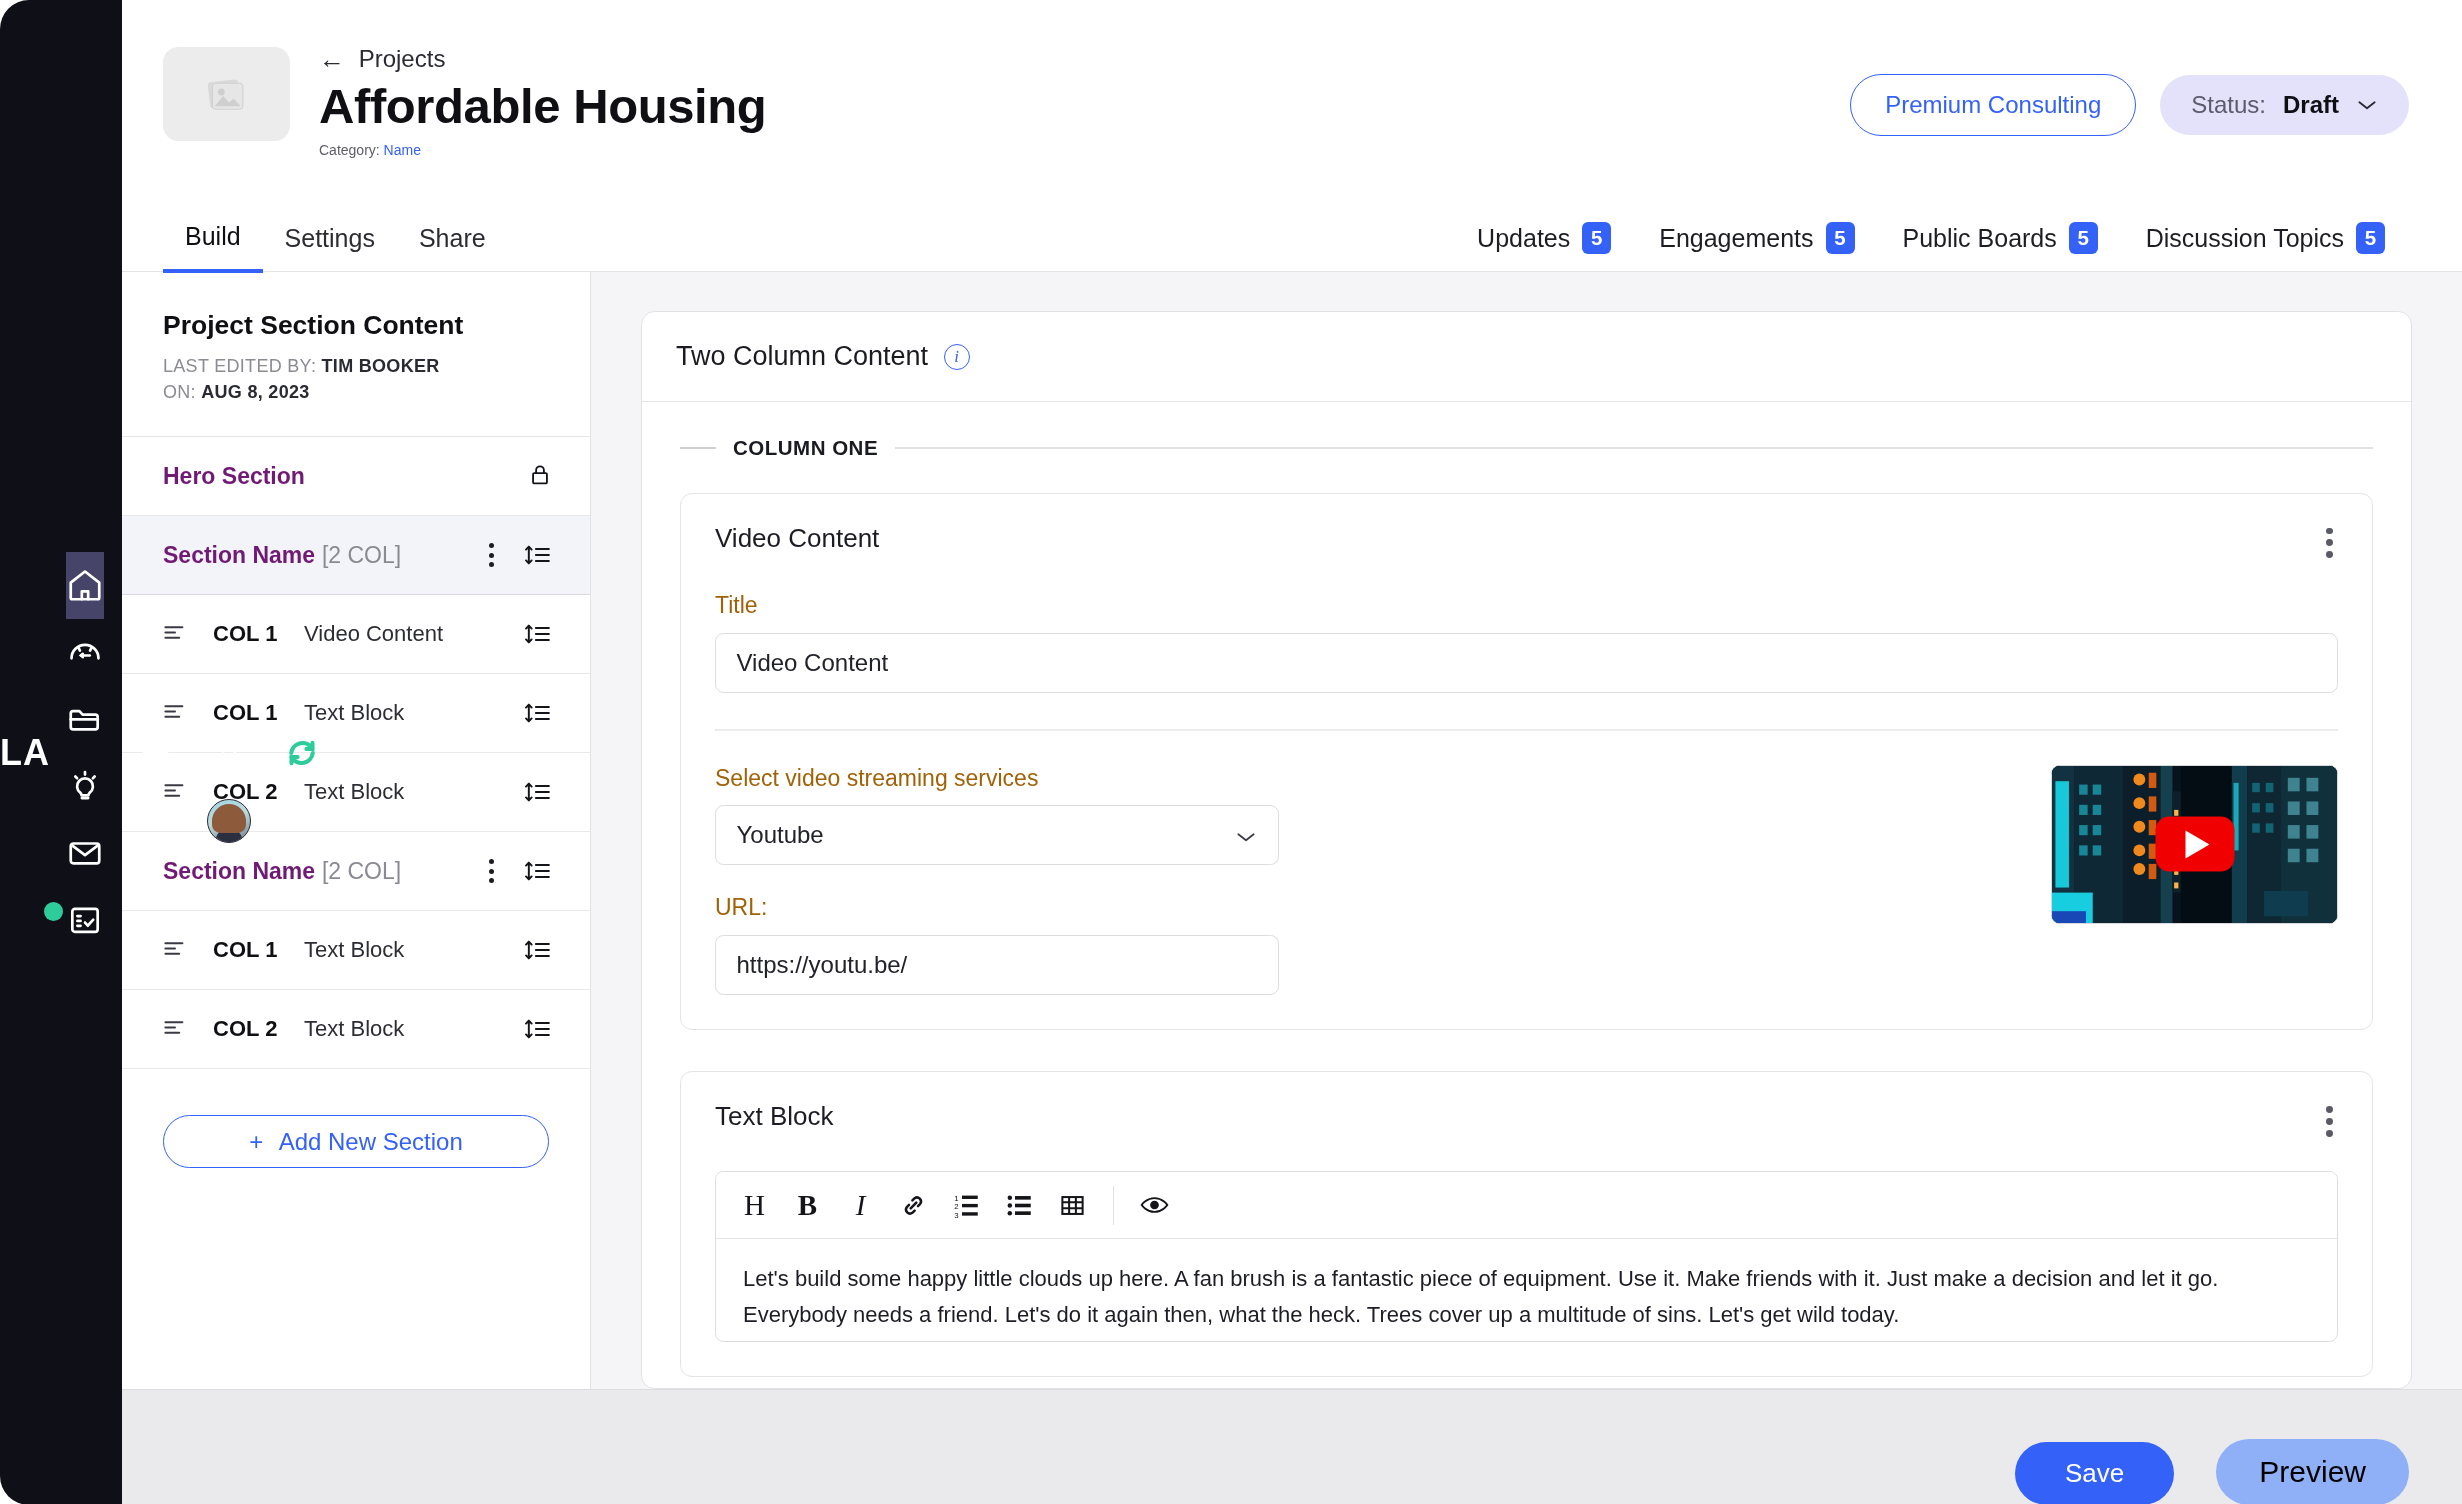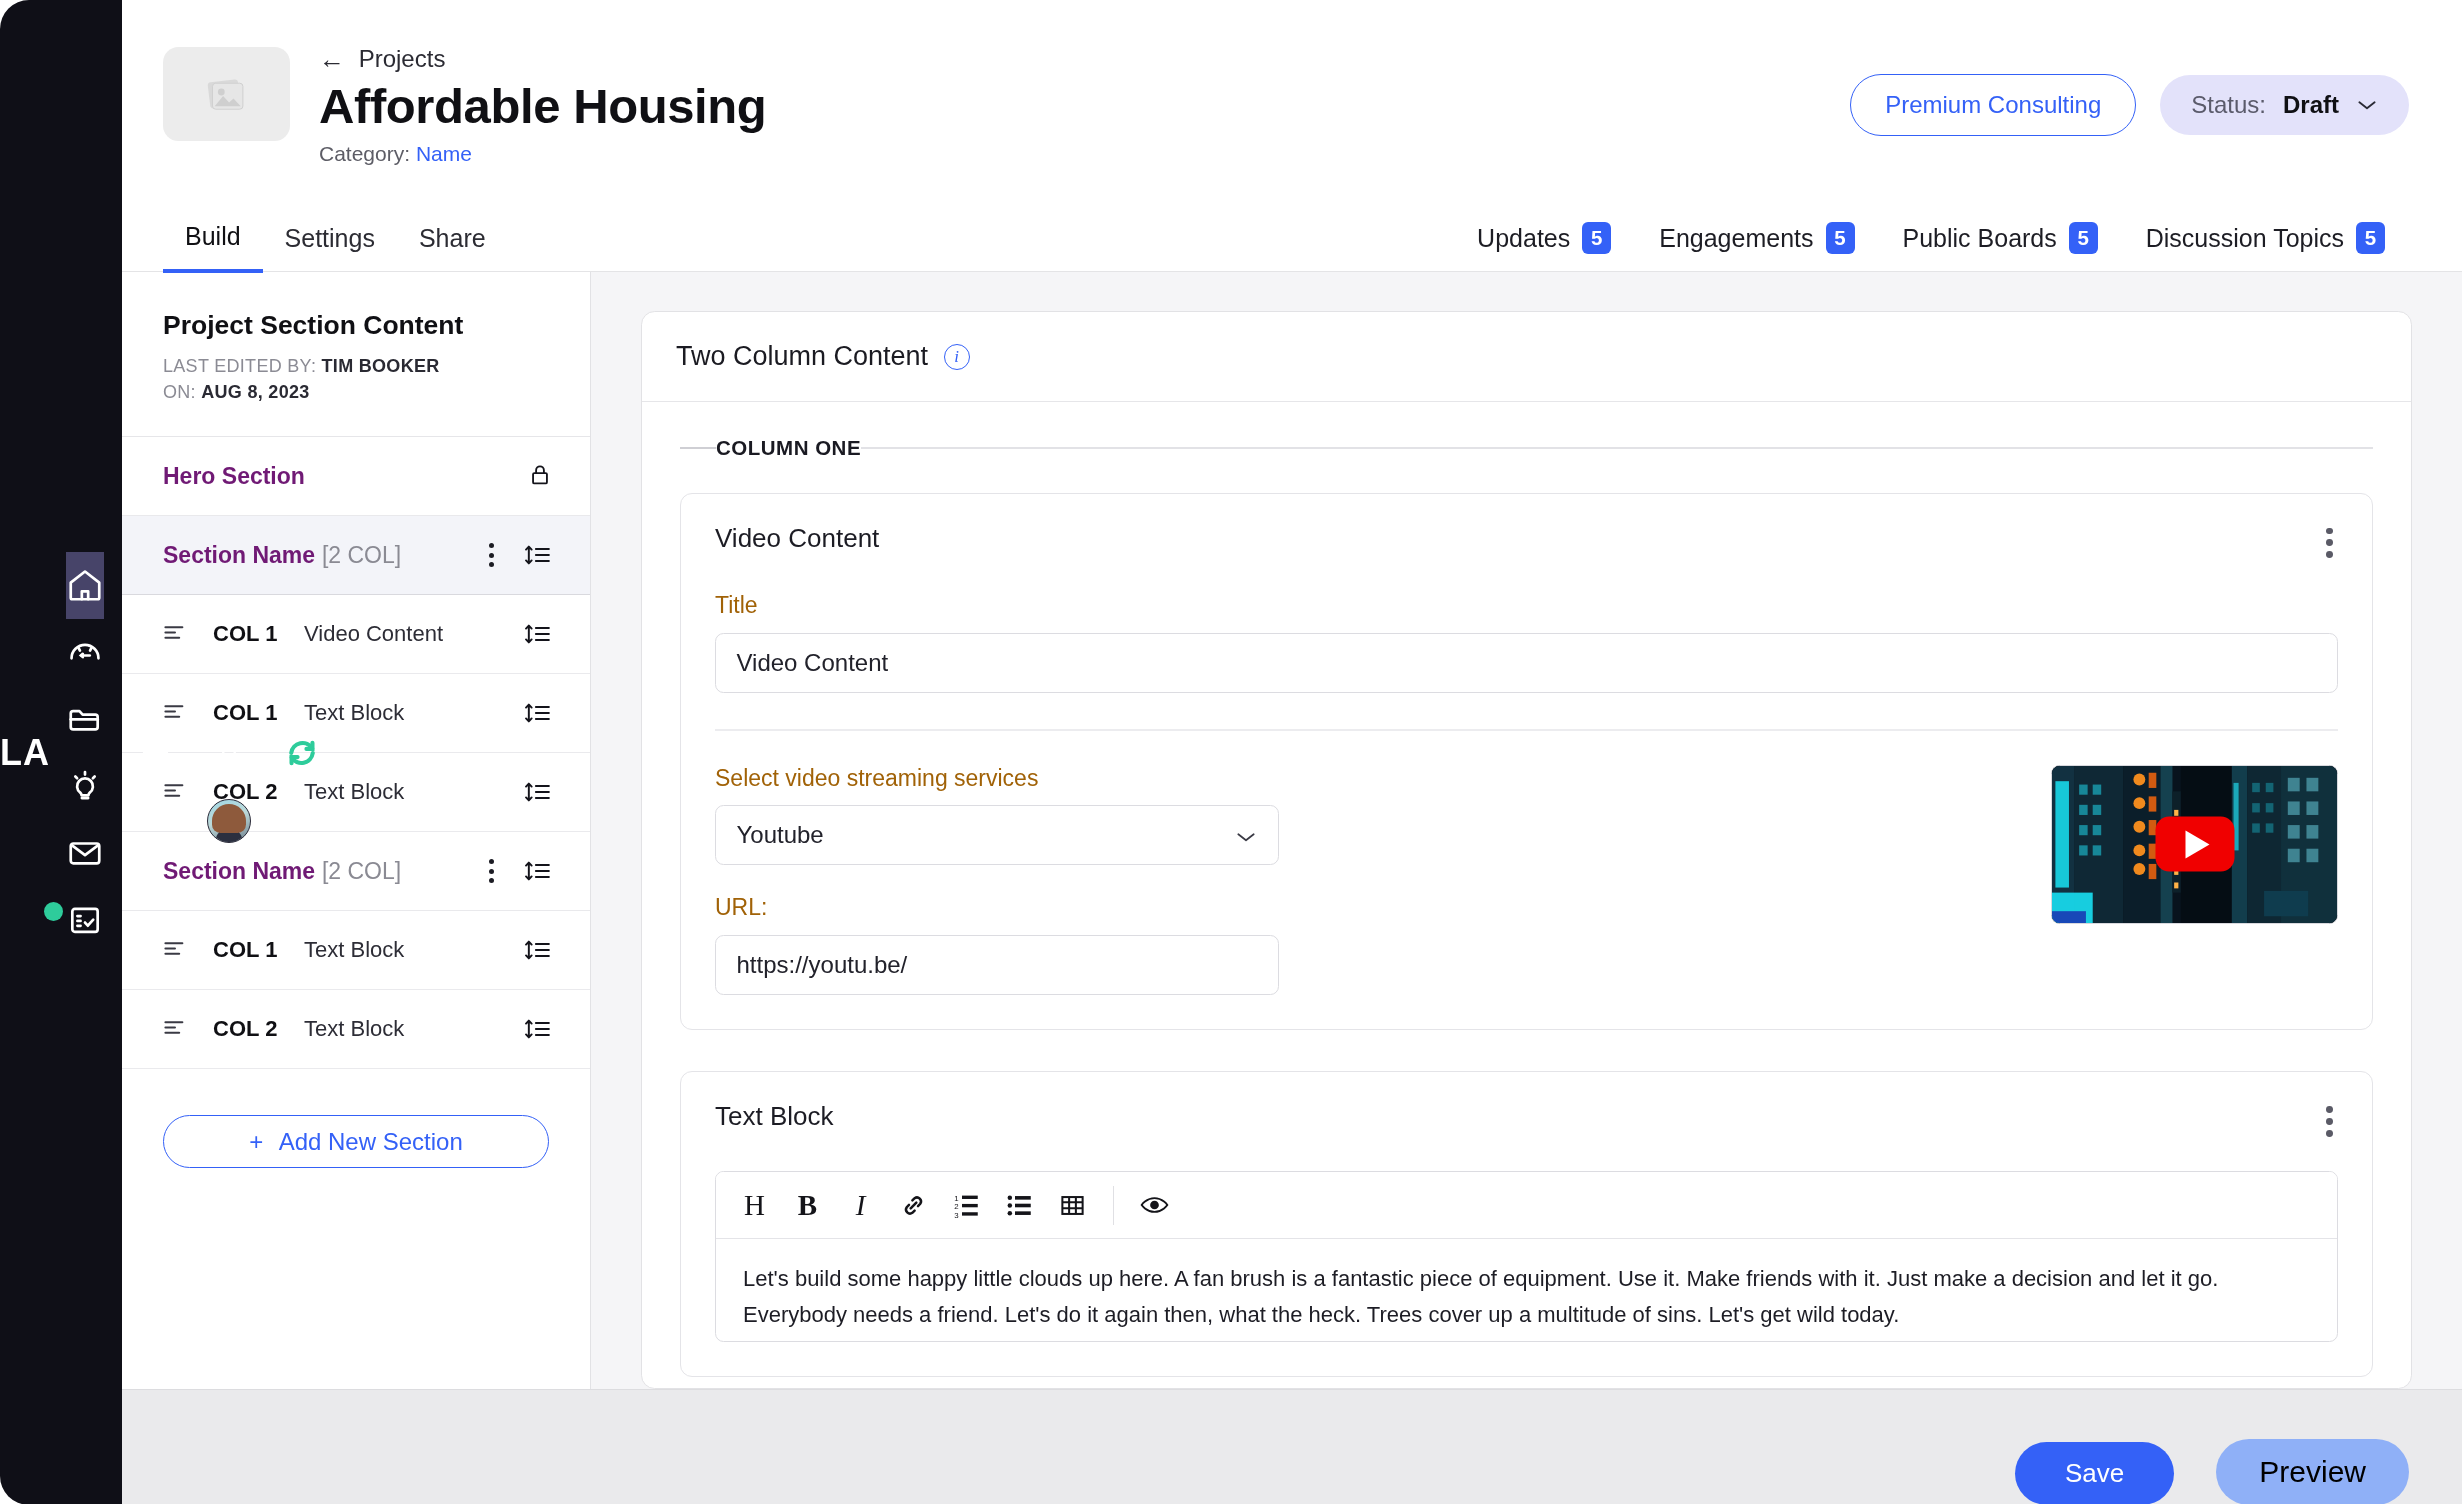--- a/index.html
+++ b/index.html
@@ -119,21 +119,21 @@
   .proj-meta { margin-left: 29px; padding-top: 6.8px; }
   .crumb {
     display: flex; align-items: center; gap: 13.7px;
     color: #2b2b33; font-size: 24px;
   }
   .crumb-arrow { font-size: 26px; line-height: 1; }
   .proj-title {
     font-size: 49px; font-weight: bold; color: #101014;
     margin-top: 5.1px; letter-spacing: -0.4px;
   }
-  .proj-cat { font-size: 21px; color: #5d5d66; margin-top: 8.5px; }
+  .proj-cat { font-size: 14px; color: #5d5d66; margin-top: 8.5px; }
   .proj-cat b { color: #3461f7; font-weight: normal; }
   .top-actions {
     margin-left: auto; display: flex; align-items: center; gap: 24px;
     padding-top: 36px;
   }
   .btn-outline {
     border: 1.7px solid #3461f7; color: #3461f7;
     background: #ffffff;
     border-radius: 854px;
     padding: 16.2px 34px;
@@ -265,21 +265,21 @@
   .card-title { font-size: 27px; color: #1b1b22; }
   .info-i {
     width: 26px; height: 26px; border-radius: 50%;
     border: 1.7px solid #3461f7; color: #3461f7;
     display: inline-flex; align-items: center; justify-content: center;
     font-size: 17px; font-style: italic; font-family: "Liberation Serif", serif;
   }
   .card-body { padding: 34px 38px 0 38px; }
 
   .col-label-row {
-    display: flex; align-items: center; margin-bottom: 32.5px;
+    display: flex; align-items: center; gap: 17px; margin-bottom: 32.5px;
   }
   .col-dash { width: 36px; height: 1.7px; background: #cfcfd4; }
   .col-label { font-size: 20.5px; font-weight: bold; color: #1a1a22; letter-spacing: 0.5px; }
   .col-rule { flex: 1; height: 1.7px; background: #e2e2e6; }
 
   .block {
     border: 1.7px solid #e4e4e8;
     border-radius: 12px;
     padding: 29px 34px 34px 34px;
     position: relative;

